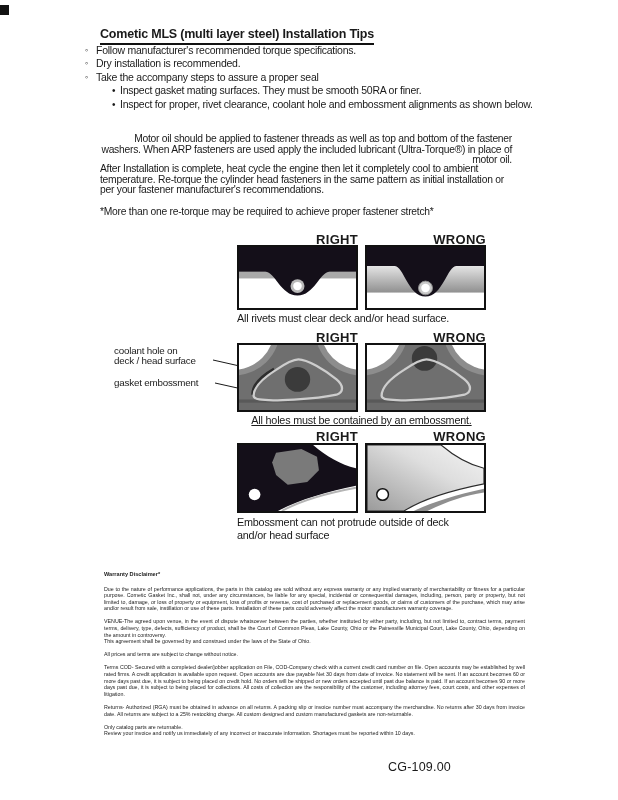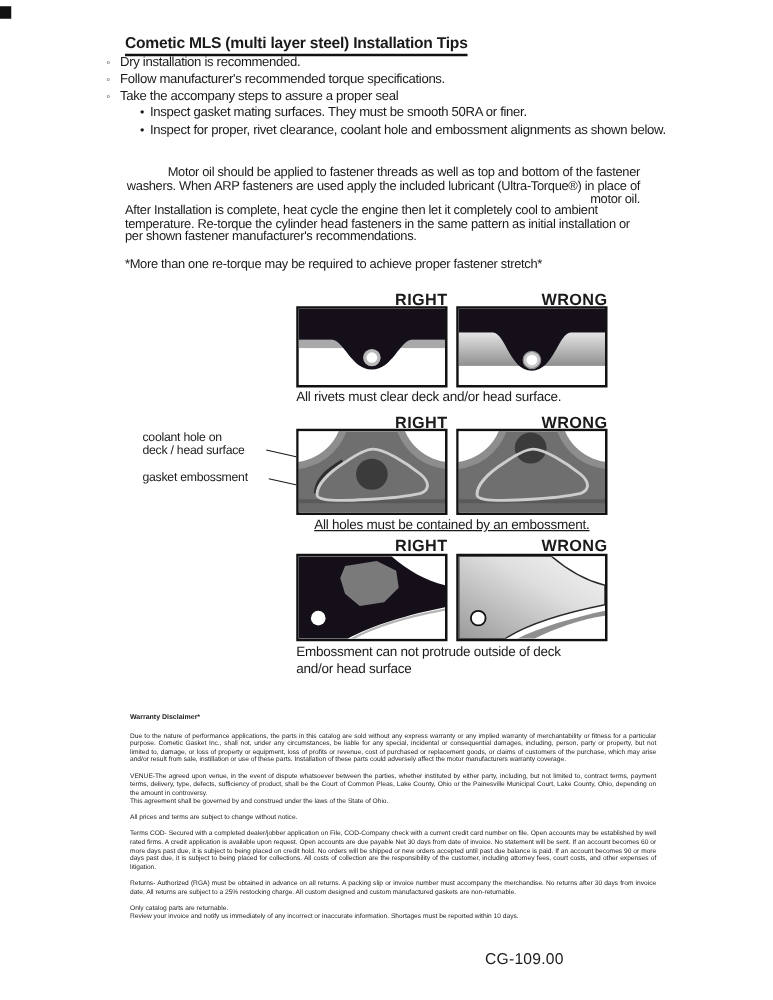--- a/index.html
+++ b/index.html
@@ -58,29 +58,29 @@
 </head>
 <body>
 
 <div class="page">
 
   <div class="abs corner-mark"></div>
 
   <div class="abs page-title">Cometic MLS (multi layer steel) Installation Tips</div>
 
   <div class="abs tips">
+    <div class="tip l1">Follow manufacturer's recommended torque specifications.</div>
     <div class="tip l1">Dry installation is recommended.</div>
-    <div class="tip l1">Follow manufacturer's recommended torque specifications.</div>
     <div class="tip l1">Take the accompany steps to assure a proper seal</div>
     <div class="tip l2">Inspect gasket mating surfaces.  They must be smooth 50RA or finer.</div>
     <div class="tip l2">Inspect for proper, rivet clearance, coolant hole and embossment alignments as shown below.</div>
   </div>
 
   <div class="abs para p1">Motor oil should be applied to fastener threads as well as top and bottom of the fastener washers. When ARP fasteners are used apply the included lubricant (Ultra-Torque®) in place of motor oil.</div>
-  <div class="abs para p2">After Installation is complete, heat cycle the engine then let it completely cool to ambient temperature. Re-torque the cylinder head fasteners in the same pattern as initial installation or per shown fastener manufacturer's recommendations.</div>
+  <div class="abs para p2">After Installation is complete, heat cycle the engine then let it completely cool to ambient temperature. Re-torque the cylinder head fasteners in the same pattern as initial installation or per your fastener manufacturer's recommendations.</div>
   <div class="abs note">*More than one re-torque may be required to achieve proper fastener stretch*</div>
 
   <div class="abs dlabel r1 c1">RIGHT</div>
   <div class="abs dlabel r1 c2">WRONG</div>
 
   <div class="abs dbox row1 colA">
     <svg viewBox="0 0 120 64" preserveAspectRatio="none">
       <rect width="120" height="64" fill="#ffffff"></rect>
       <rect y="26" width="120" height="7" style="fill:var(--deck-gray,#a9a9a9)"></rect>
       <path d="M0,0 H120 V26 H93 C83,26 77,51 60,51 C43,51 37,26 27,26 H0 Z" style="fill:var(--diagram-black,#140f19)"></path>

